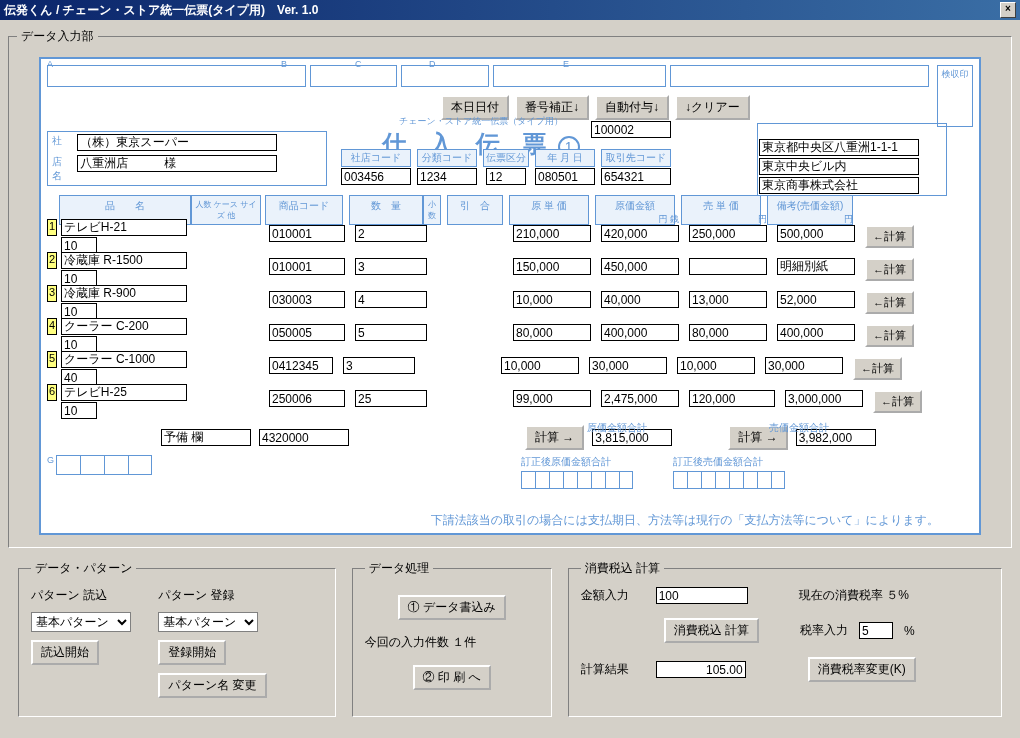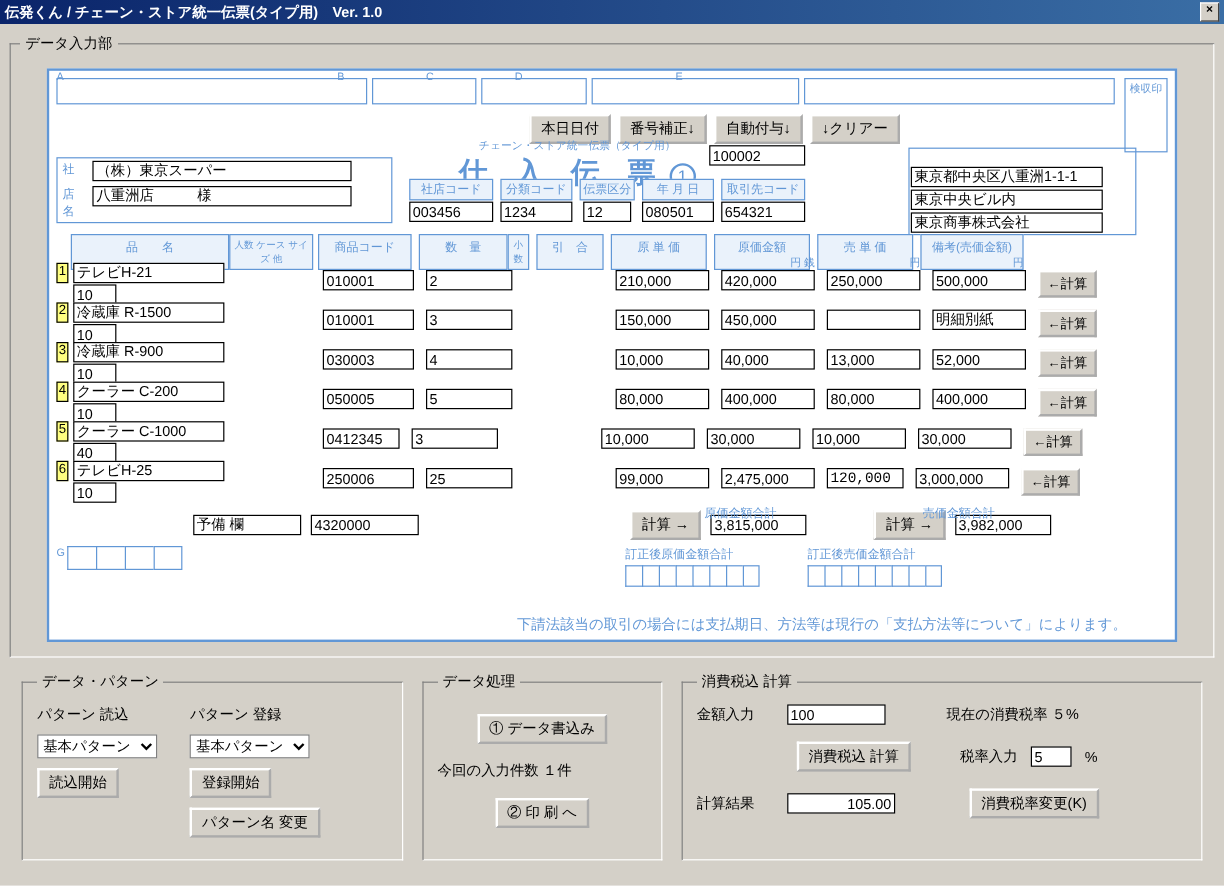--- a/index.html
+++ b/index.html
@@ -66,21 +66,21 @@
 .title-block {
   position:absolute; top:56px; left:300px; width:280px; text-align:center;
 }
 .title-small { font-size:9px; color:#6197d6; }
 .title-big { font-size:24px; letter-spacing:8px; font-weight:bold; color:#6197d6; }
 .circle-1 { display:inline-block; border:2px solid #6197d6; border-radius:50%; width:22px; height:22px; line-height:18px; font-size:14px;}
 .company-box {
   position:absolute; top:72px; left:6px; width:280px; border:1px solid #6197d6;
 }
 .company-box .lbl { font-size:10px; padding:2px 4px; display:inline-block; width:24px; vertical-align:top;}
-.company-box input { width:216px; margin:2px; }
+.company-box input { width:200px; margin:2px; }
 .dest-box {
   position:absolute; top:64px; right:32px; width:190px; border:1px solid #6197d6;
 }
 .dest-box .lbl { font-size:10px; width:14px; text-align:center; writing-mode:vertical-rl; display:inline-block;}
 .dest-box input { width:160px; margin:1px;}
 .code-row {
   position:absolute; top:90px; left:300px; display:flex; gap:6px;
 }
 .code-cell { text-align:center; }
 .code-cell .hdr { font-size:10px; color:#6197d6; border:1px solid #6197d6; padding:1px 2px; background:#eaf2fb;}
@@ -292,21 +292,21 @@
           <div class="item-col">
             <input class="txt" value="テレビH-25" style="">
             <input class="txt narrow" value="10" style="">
           </div>
           <div style="width:70px"></div>
           <input class="txt" style="width: 76px; margin-top: 6px;" value="250006">
           <input class="txt" style="width: 72px; margin-top: 6px; margin-left: 6px;" value="25">
           <div style="width:78px"></div>
           <input class="txt" style="width: 78px; margin-top: 6px;" value="99,000">
           <input class="txt" style="width: 78px; margin-top: 6px; margin-left: 6px;" value="2,475,000">
-          <input class="txt" style="width: 64px; margin-top: 6px; margin-left: 6px; font-family: Liberation Mono, monospace;" value="120,000">
+          <input class="txt" style="width: 86px; margin-top: 6px; margin-left: 6px;" value="120,000">
           <input class="txt" style="width: 78px; margin-top: 6px; margin-left: 6px;" value="3,000,000">
           <button class="calc-btn" style="margin-top:6px;margin-left:6px">←計算</button>
         </div>
       </div>
 
     <div class="footer-calc">
       <input class="txt" style="width: 90px;" value="予備 欄">
       <input class="txt" style="width: 90px;" value="4320000">
       <div style="width:160px"></div>
       <button>計算 →</button>
@@ -381,21 +381,21 @@
     <legend>データ処理</legend>
     <div style="text-align:center;margin:8px 0"><button>① データ書込み</button></div>
     <div style="margin:14px 0">今回の入力件数 １件</div>
     <div style="text-align:center"><button>② 印 刷 へ</button></div>
   </fieldset>
 
   <fieldset style="flex:1.4">
     <legend>消費税込 計算</legend>
     <div class="tax-row">
       <span class="lbl-inline">金額入力</span>
-      <input class="txt" style="width: 82px;" value="100">
+      <input class="txt" style="width: 92px;" value="100">
       <span style="margin-left:40px">現在の消費税率 ５%</span>
     </div>
     <div class="tax-row">
       <span style="width:72px"></span>
       <button>消費税込 計算</button>
       <span style="margin-left:30px">税率入力</span>
       <input class="txt" style="width: 34px;" value="5">
       <span>%</span>
     </div>
     <div class="tax-row">

